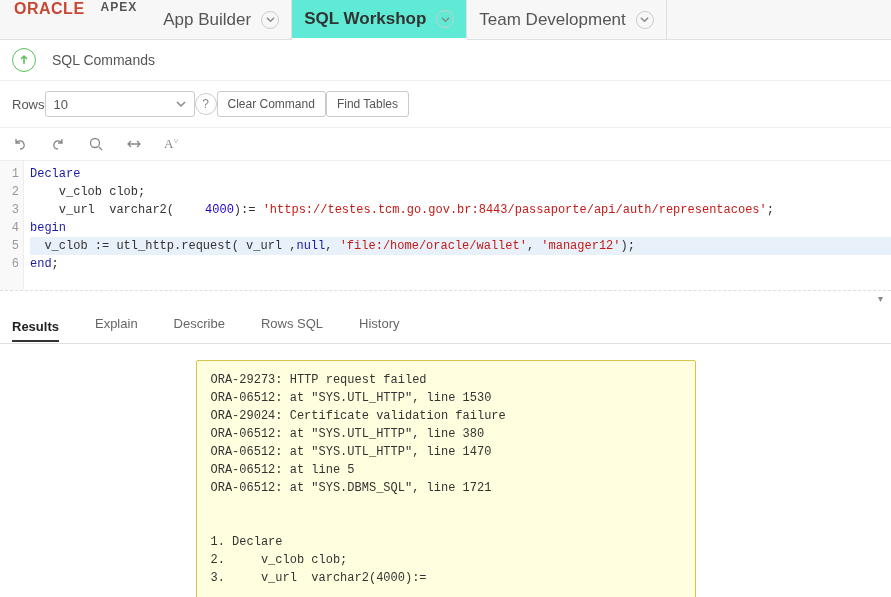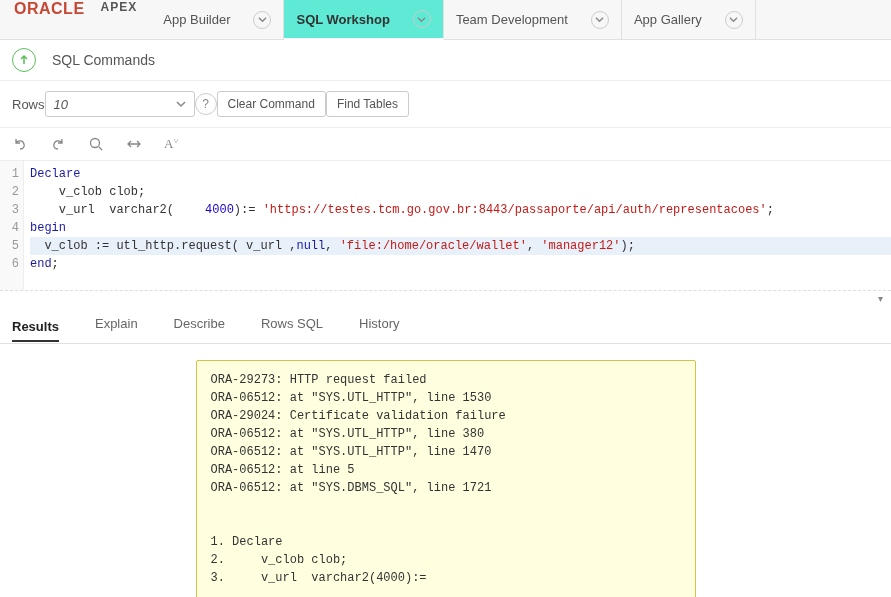--- a/index.html
+++ b/index.html
@@ -35,24 +35,24 @@
     .logo-apex {
       color: #555;
       font-size: 12px;
       font-weight: 600;
       letter-spacing: 1px;
     }
     .topnav-item {
       display: flex;
       align-items: center;
       padding: 0 12px;
-      gap: 23px;
+      gap: 10px;
       border-right: 1px solid #e0e0e0;
       color: #555;
-      font-size: 13px;
+      font-size: 17px;
       cursor: pointer;
       background: #f7f7f7;
     }
     .topnav-item.active {
       background: #5eead4;
       color: #333;
       font-weight: 600;
       border-bottom: 2px solid #fff;
       margin-bottom: -1px;
     }
@@ -103,21 +103,20 @@
       align-items: center;
       justify-content: space-between;
       width: 150px;
       height: 26px;
       border: 1px solid #ccc;
       border-radius: 3px;
       padding: 0 8px;
       color: #555;
       background: #fff;
       cursor: pointer;
-      font-style: italic;
     }
     .select-box svg { width: 10px; height: 10px; color: #888; }
     .help-icon {
       width: 22px; height: 22px;
       border: 1px solid #ccc;
       border-radius: 50%;
       display: flex; align-items: center; justify-content: center;
       color: #888; font-size: 12px;
       cursor: pointer;
     }
@@ -256,28 +255,20 @@
     </span>
   </div>
   <div class="topnav-item" data-name="nav-team-development">
     <span data-name="nav-label">Team Development</span>
     <span class="chev-circle" data-name="chevron-down-icon">
       <svg viewBox="0 0 10 10">
           <path d="M1 3l4 4 4-4" fill="none" stroke="currentColor" stroke-width="1.5"></path>
         </svg>
     </span>
   </div>
-  <div class="topnav-item" data-name="nav-app-gallery">
-    <span data-name="nav-label">App Gallery</span>
-    <span class="chev-circle" data-name="chevron-down-icon">
-      <svg viewBox="0 0 10 10">
-          <path d="M1 3l4 4 4-4" fill="none" stroke="currentColor" stroke-width="1.5"></path>
-        </svg>
-    </span>
-  </div>
 </div>
 
 <div class="pagehead" data-name="page-header">
   <span class="circle-icon" data-name="arrow-up-icon">
     <svg viewBox="0 0 12 12">
         <path d="M6 10V2M3 5l3-3 3 3" fill="none" stroke="currentColor" stroke-width="1.5"></path>
       </svg>
   </span>
   <span class="pagehead-title" data-name="page-title">SQL Commands</span>
 </div>

